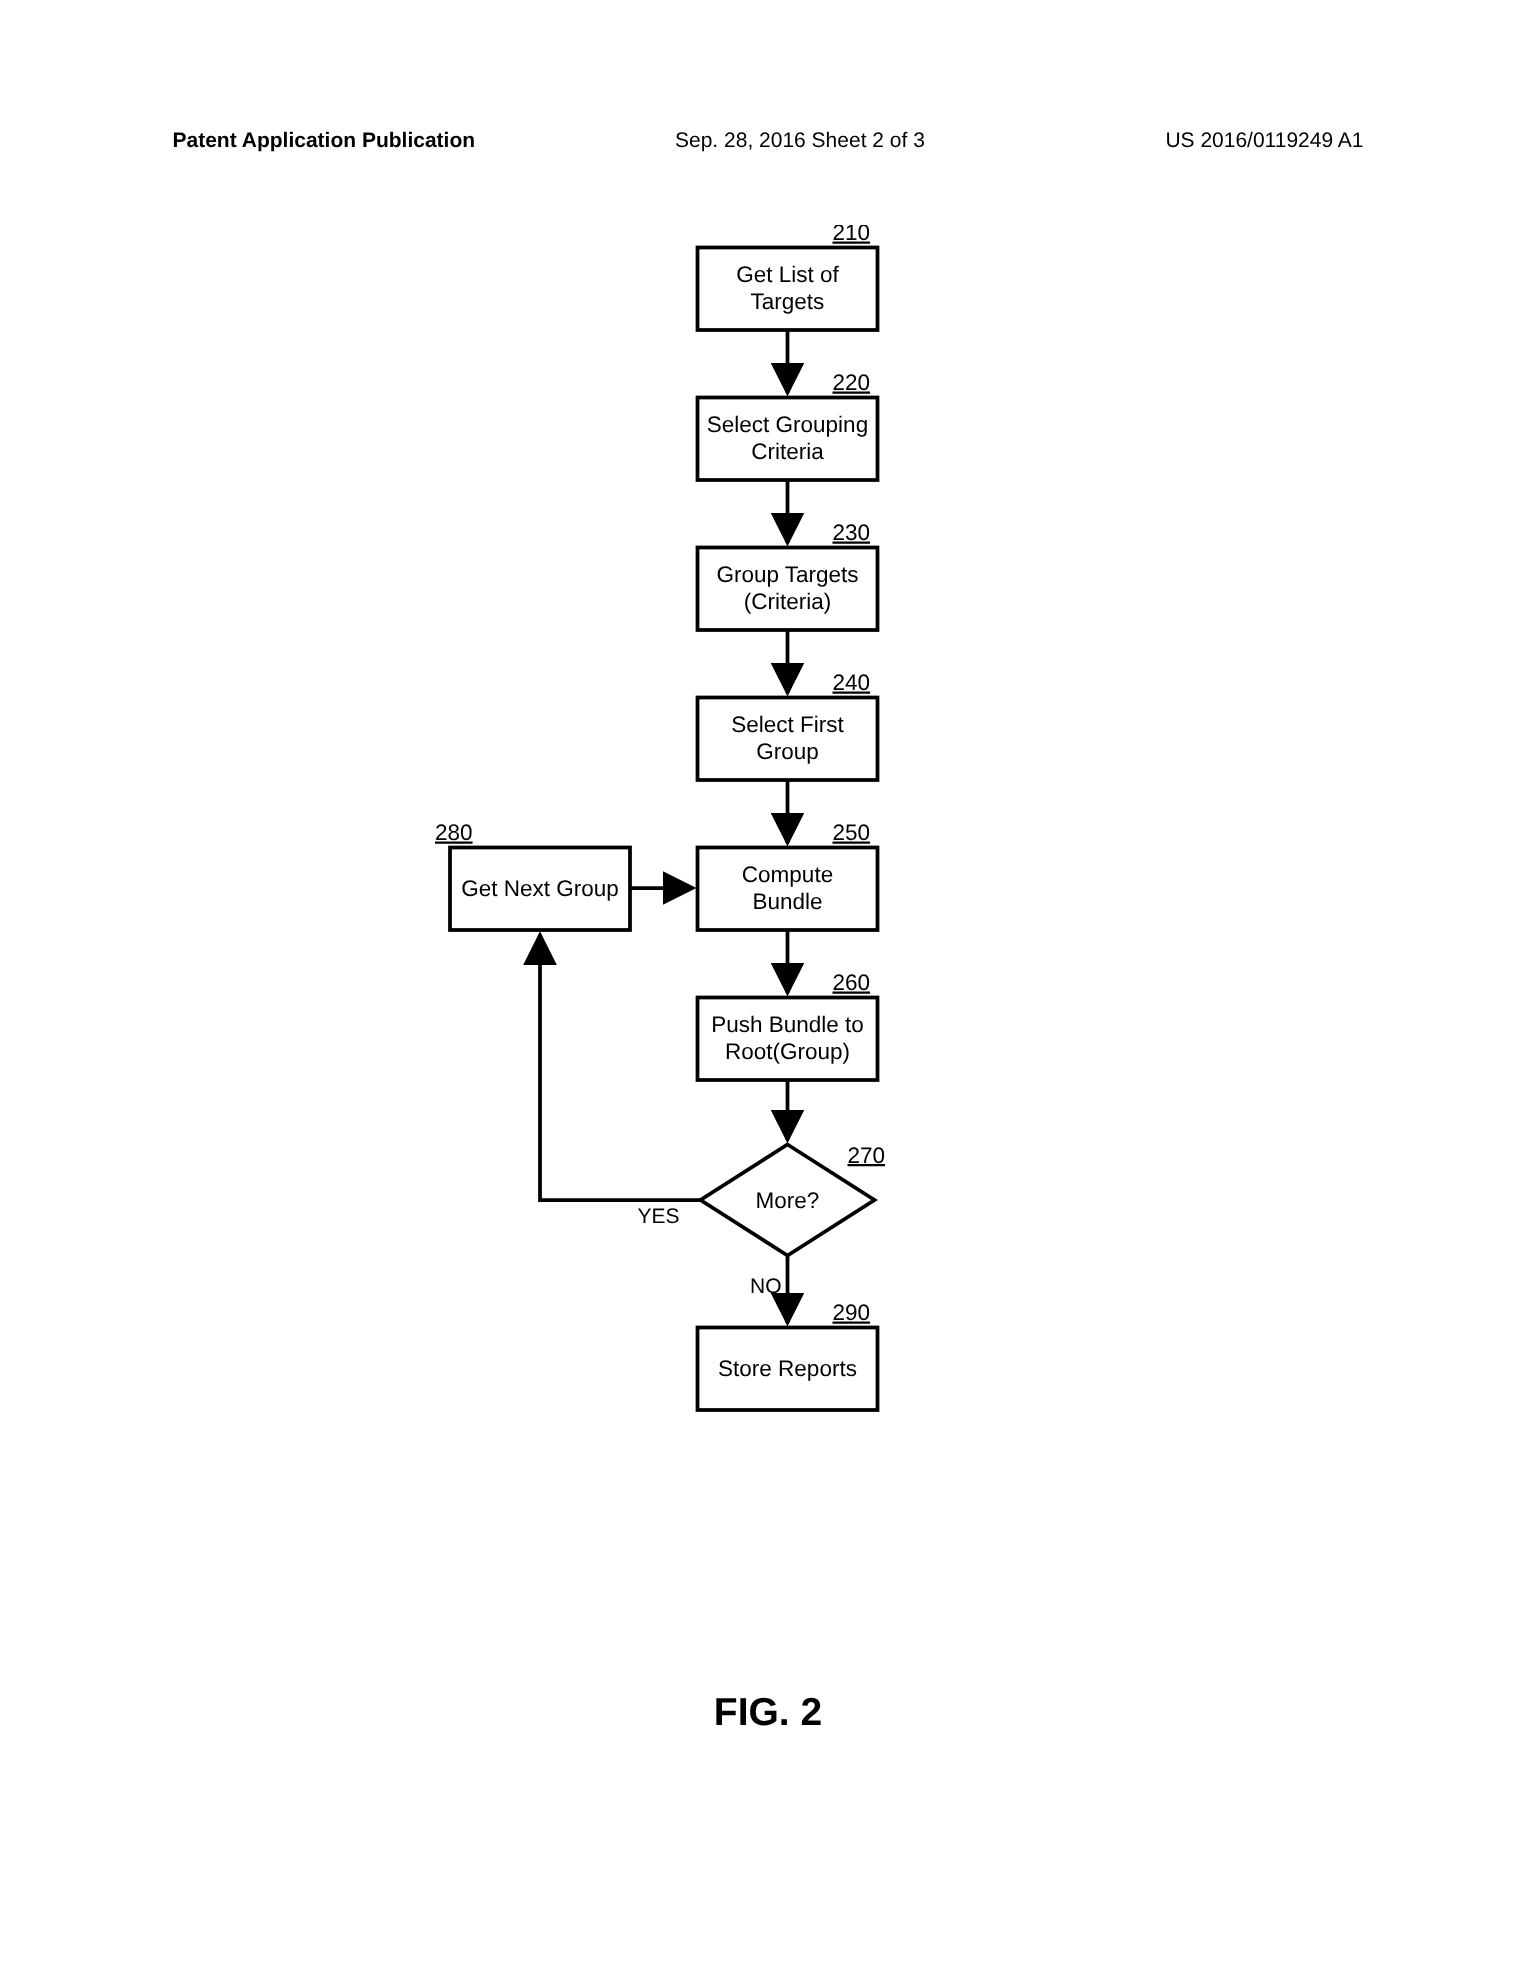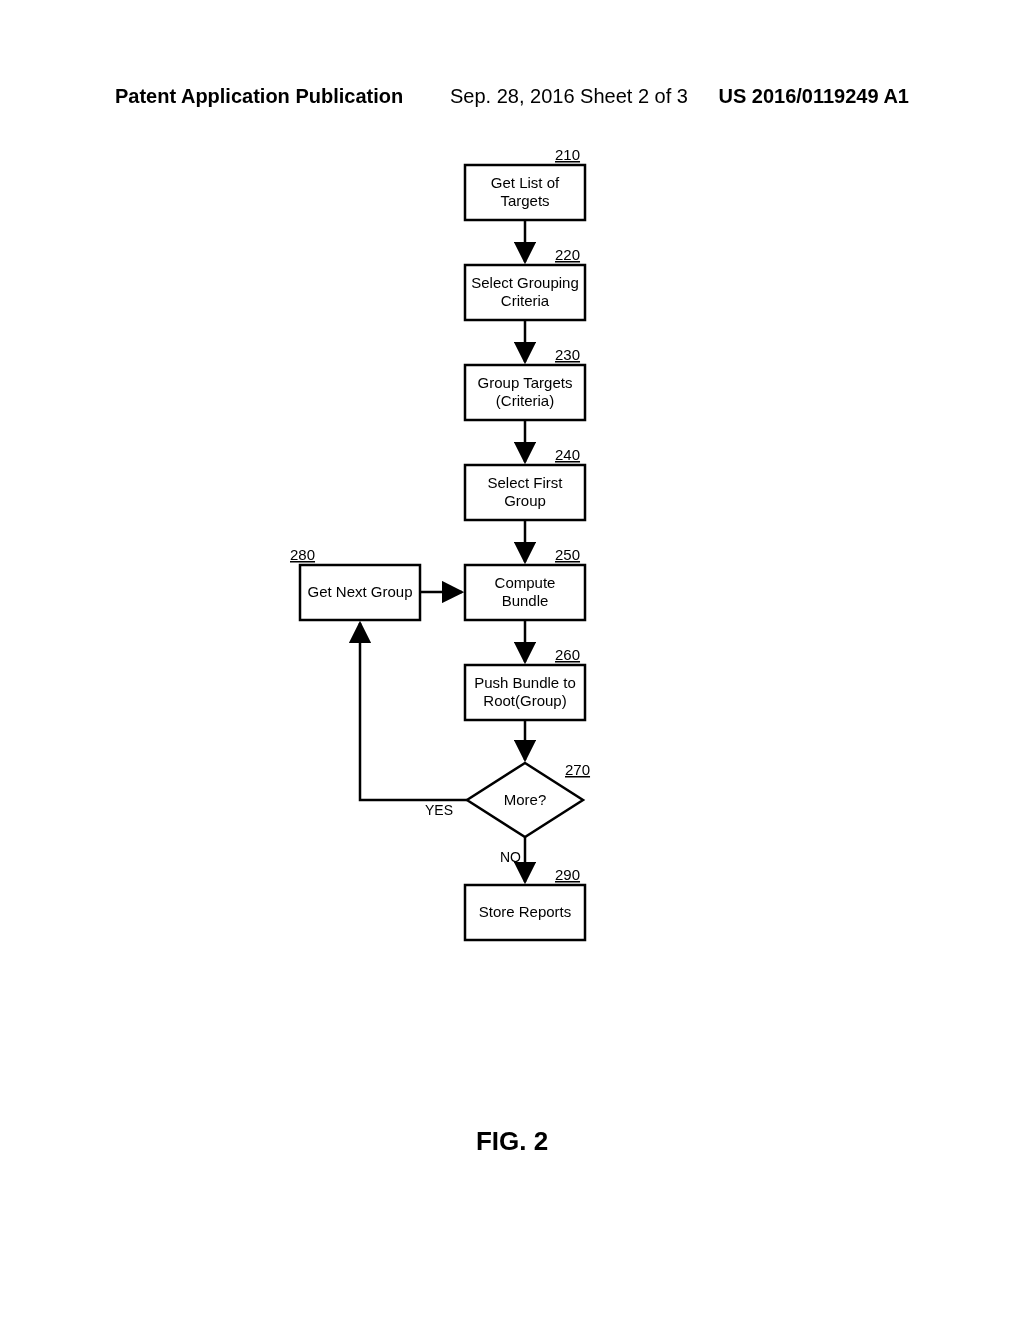--- a/index.html
+++ b/index.html
@@ -9,35 +9,35 @@
     font-family: Arial, Helvetica, sans-serif;
     width: 1024px;
     height: 1320px;
     position: relative;
   }
   .header {
     position: absolute;
     top: 85px;
     left: 115px;
     right: 115px;
-    font-size: 20px;
+    font-size: 14px;
   }
   .header .left {
     font-weight: bold;
   }
   .header .center {
     position: absolute;
     left: 335px;
     top: 0;
   }
   .header .right {
     position: absolute;
     right: 0;
     top: 0;
-    font-weight: bold;
+    font-weight: normal;
     text-align: right;
   }
   svg {
     position: absolute;
     top: 150px;
     left: 0;
   }
   .box-text {
     font-family: Arial, Helvetica, sans-serif;
     font-size: 15px;

